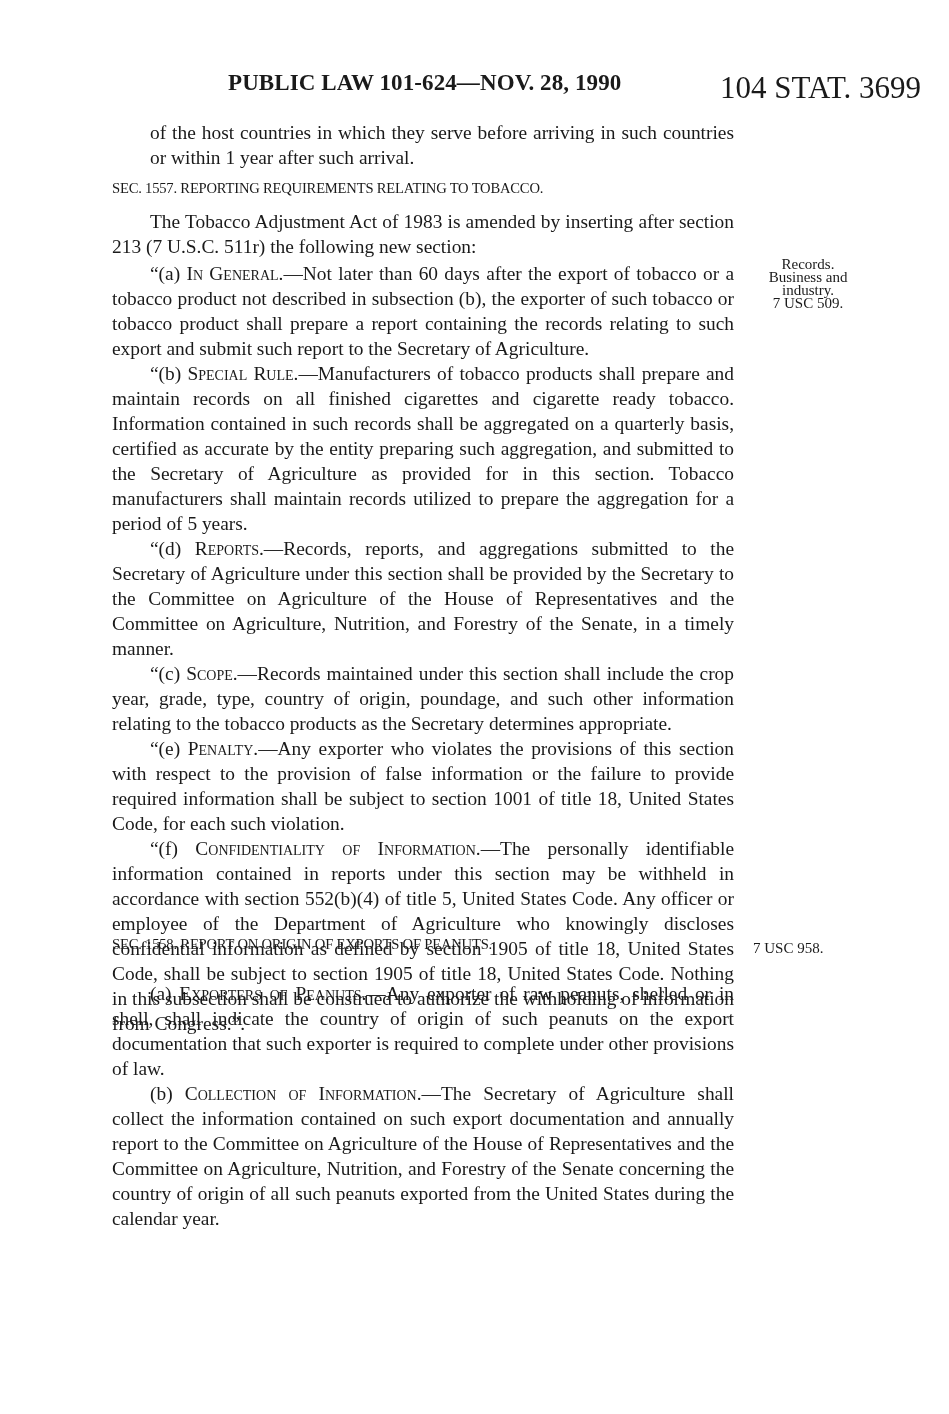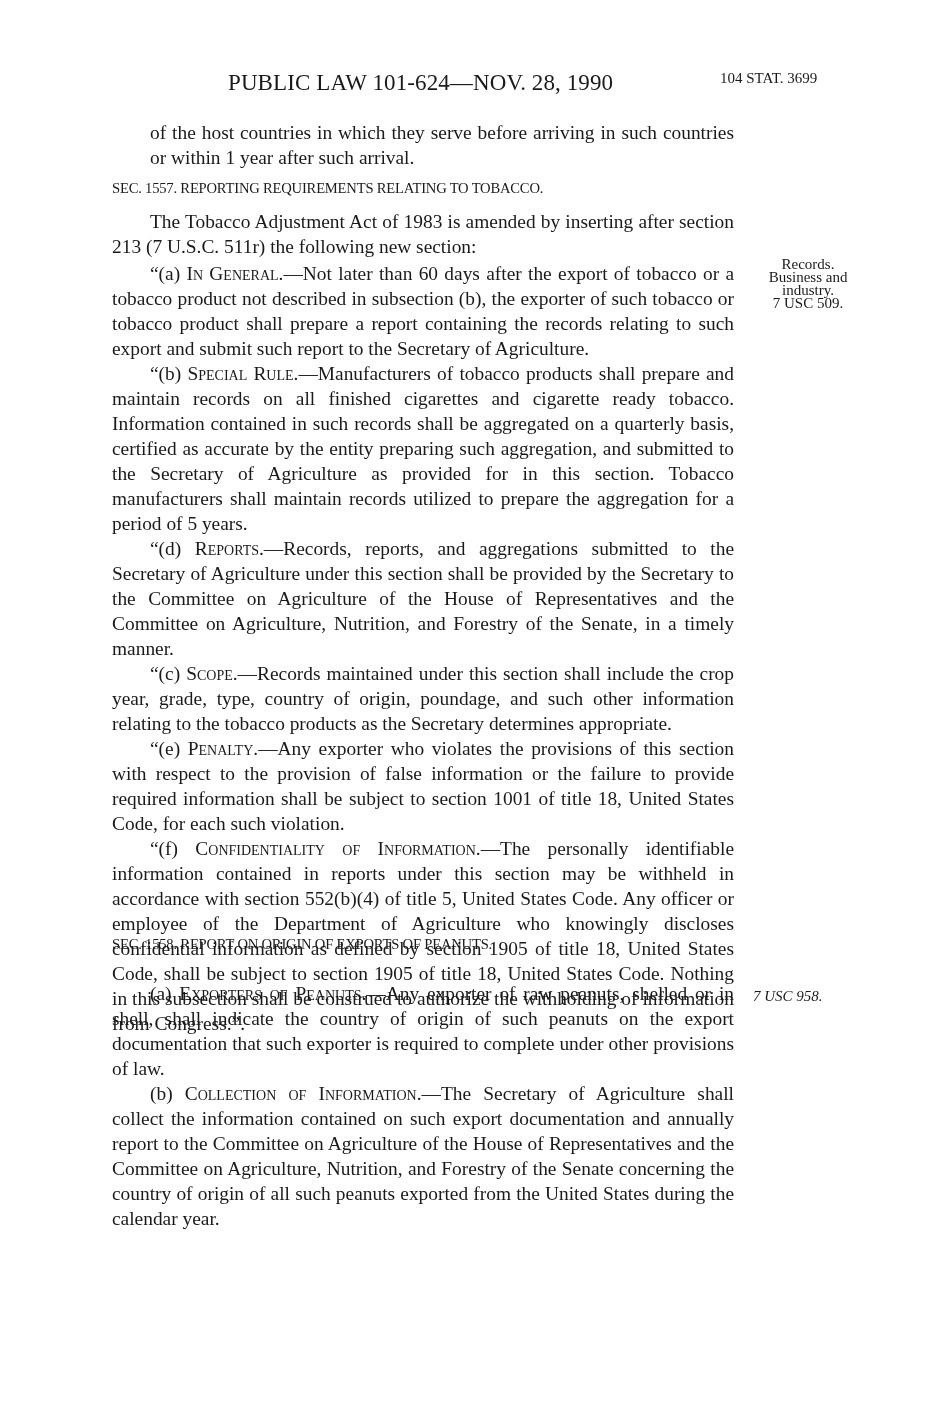--- a/index.html
+++ b/index.html
@@ -3,25 +3,25 @@
 <meta charset="utf-8">
 <style>
   html, body { margin: 0; padding: 0; }
   body {
     width: 949px; height: 1414px; background: #ffffff;
     font-family: "DejaVu Serif", "Liberation Serif", serif;
     color: #1a1a1a; position: relative; overflow: hidden;
   }
   .header-left {
     position: absolute; left: 228px; top: 70px;
-    font-family: "Liberation Serif", serif; font-size: 23px; letter-spacing: 0.1px;
+    font-family: "Liberation Serif", serif; font-size: 23px; letter-spacing: 0.1px; font-weight: bold;
   }
   .header-right {
     position: absolute; left: 720px; top: 70px;
-    font-family: "Liberation Serif", serif; font-size: 15px;
+    font-family: "Liberation Serif", serif; font-size: 31px;
   }
   .col {
     position: absolute; left: 112px; width: 622px;
     font-family: "Liberation Serif", serif; font-size: 19.4px; line-height: 25px;
   }
   .para { text-align: justify; text-align-last: left; margin: 0; }
   .indent { text-indent: 38px; }
   .secheading {
     font-family: "Liberation Serif", serif; font-weight: normal; font-size: 14.6px;
     letter-spacing: -0.2px; margin: 0;
@@ -65,13 +65,13 @@
 </div>
 
 <div class="col" style="top:932px;">
   <p class="secheading">SEC. 1558. REPORT ON ORIGIN OF EXPORTS OF PEANUTS.</p>
   <div style="margin-top:24px;">
     <p class="para indent"><span>(a) </span><span class="sc">Exporters of Peanuts.</span><span>—Any exporter of raw peanuts, shelled or in shell, shall indicate the country of origin of such peanuts on the export documentation that such exporter is required to complete under other provisions of law.</span></p>
     <p class="para indent"><span>(b) </span><span class="sc">Collection of Information.</span><span>—The Secretary of Agriculture shall collect the information contained on such export documentation and annually report to the Committee on Agriculture of the House of Representatives and the Committee on Agriculture, Nutrition, and Forestry of the Senate concerning the country of origin of all such peanuts exported from the United States during the calendar year.</span></p>
   </div>
 </div>
 
-<div class="margin-note" style="top:990px;font-style:italic;">7 USC 958.</div>
+<div class="margin-note" style="top:942px;">7 USC 958.</div>
 
 </body></html>

